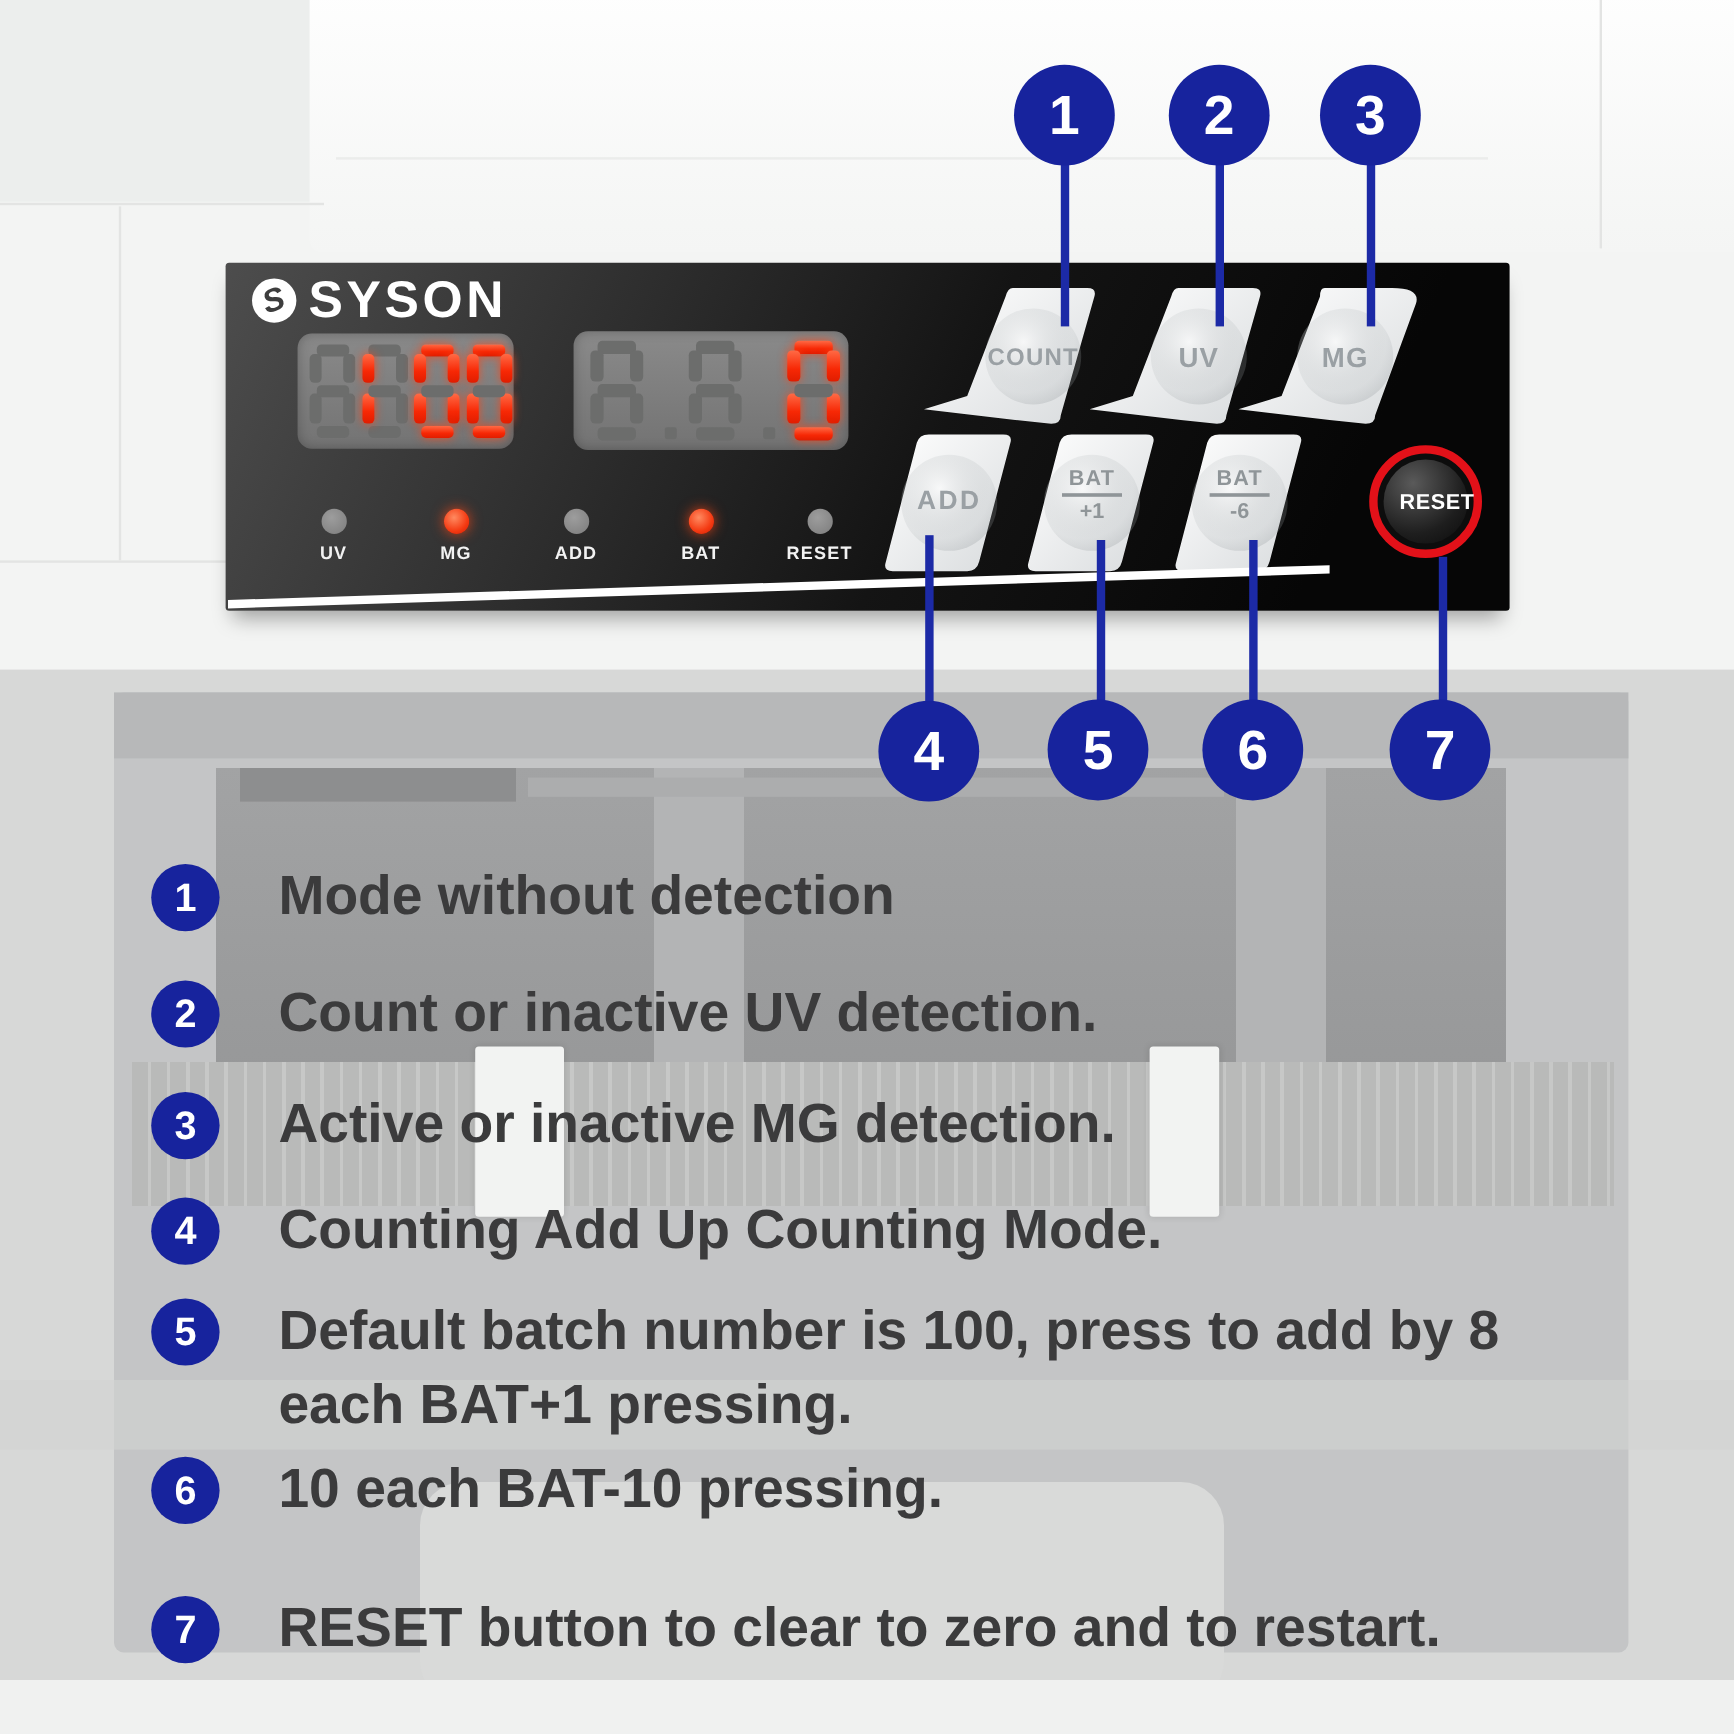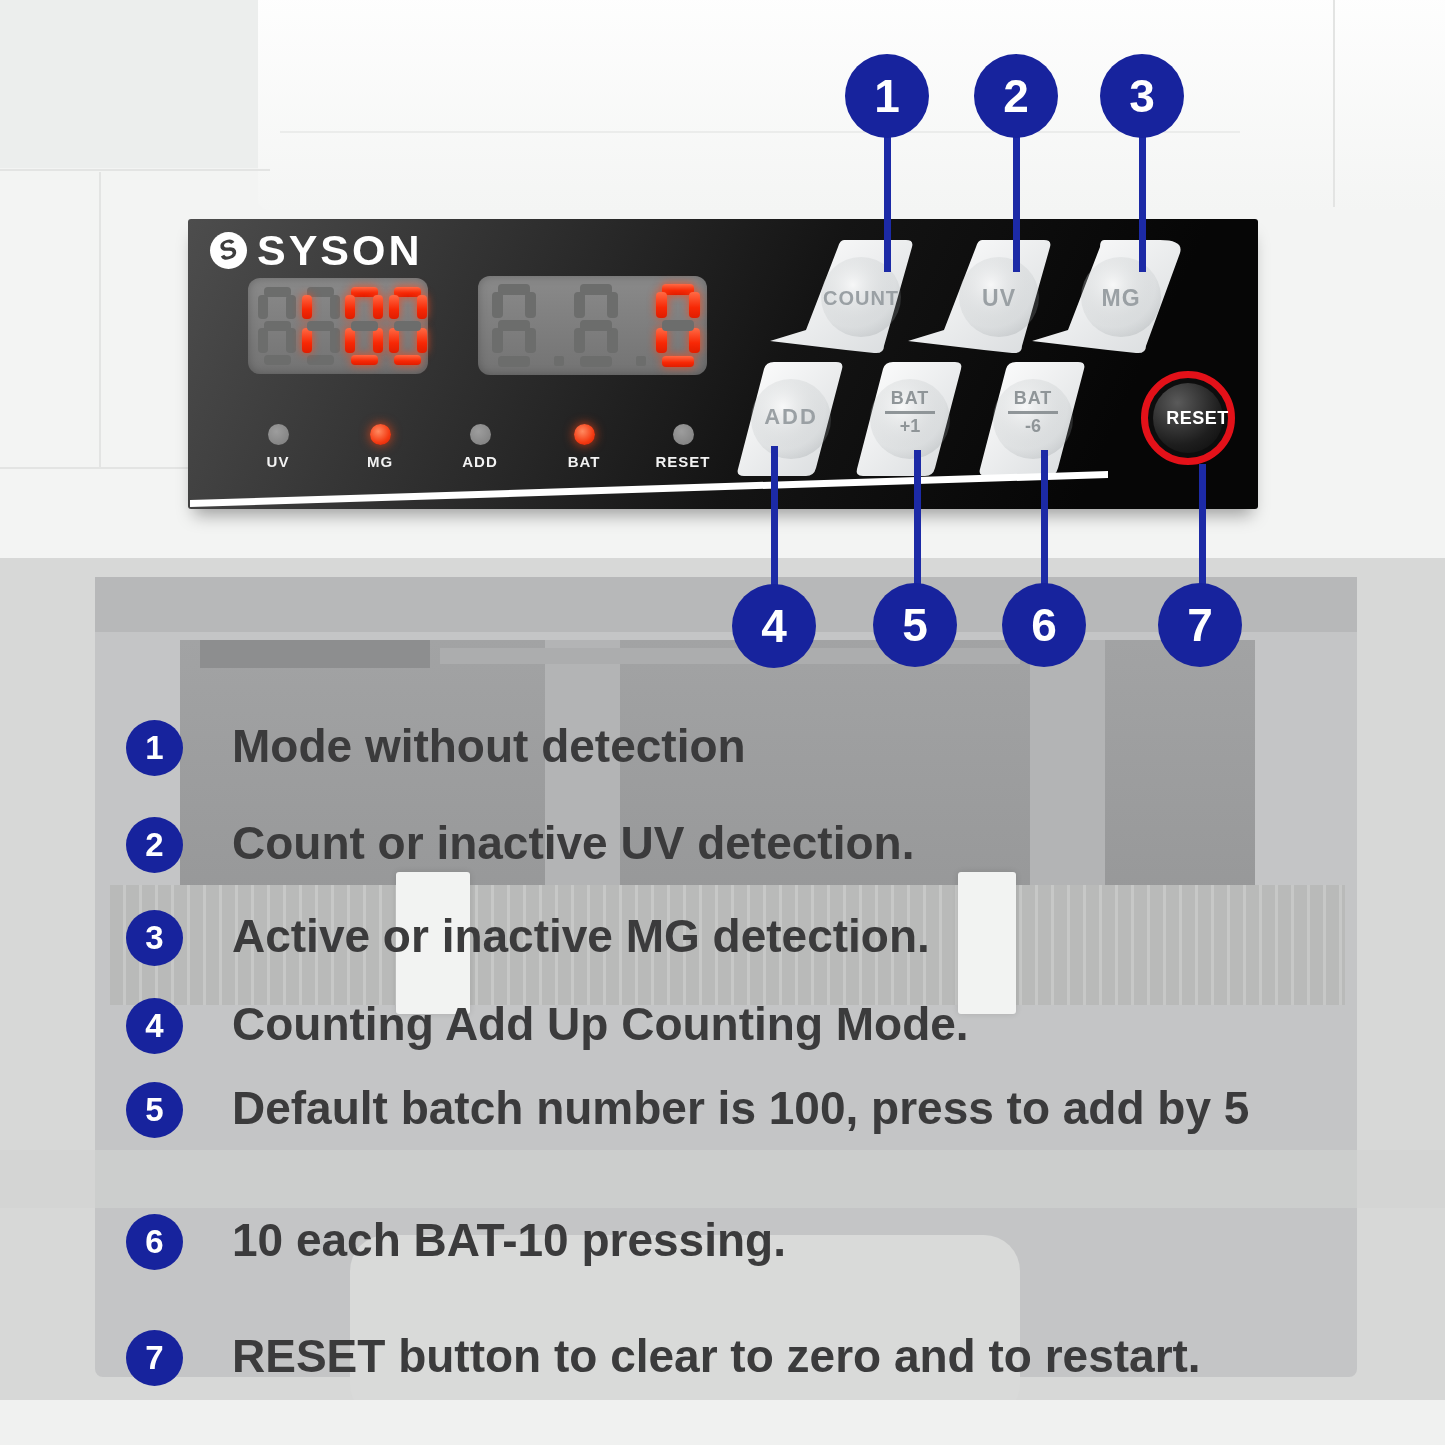--- a/index.html
+++ b/index.html
@@ -305,21 +305,22 @@
   </div>
   <div class="abs row" style="top:998px;">
     <div class="bullet">4</div>
     <div class="ltext">
         <span class="l1">Counting Add Up Counting Mode.</span>
       </div>
   </div>
   <div class="abs row" style="top:1082px;">
     <div class="bullet">5</div>
     <div class="ltext">
-        <span class="l1">Default batch number is 100, press to add  by 5</span>
+        <span class="l1">Default batch number is 100, press to add  by 8</span>
+        <span class="l2">each BAT+1 pressing.</span>
       </div>
   </div>
   <div class="abs row" style="top:1214px;">
     <div class="bullet">6</div>
     <div class="ltext">
         <span class="l2">10 each BAT-10 pressing.</span>
       </div>
   </div>
   <div class="abs row" style="top:1330px;">
     <div class="bullet">7</div>

